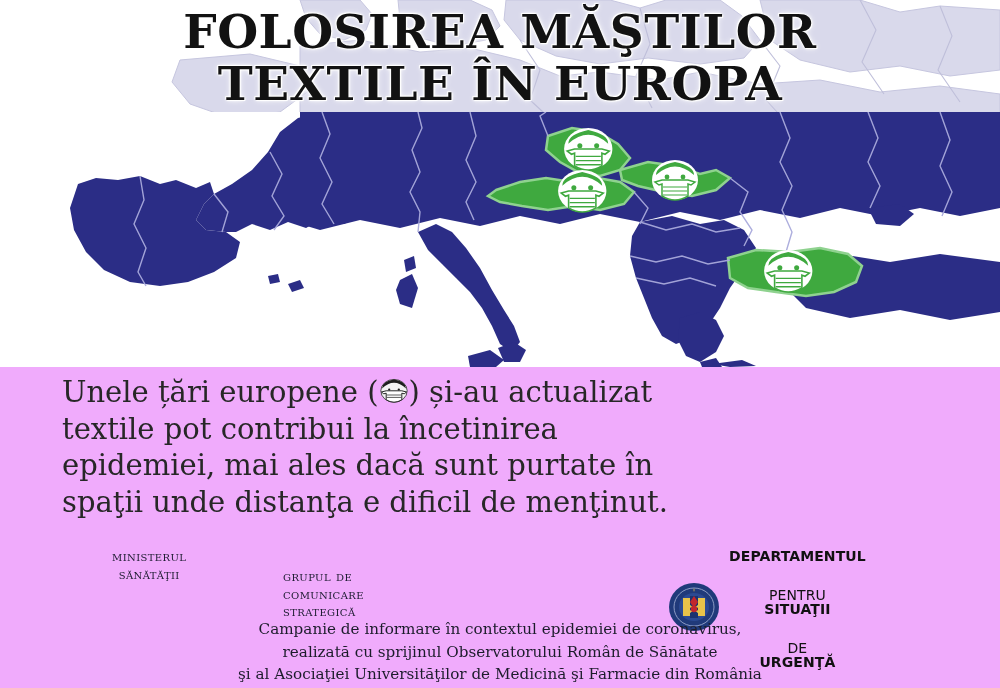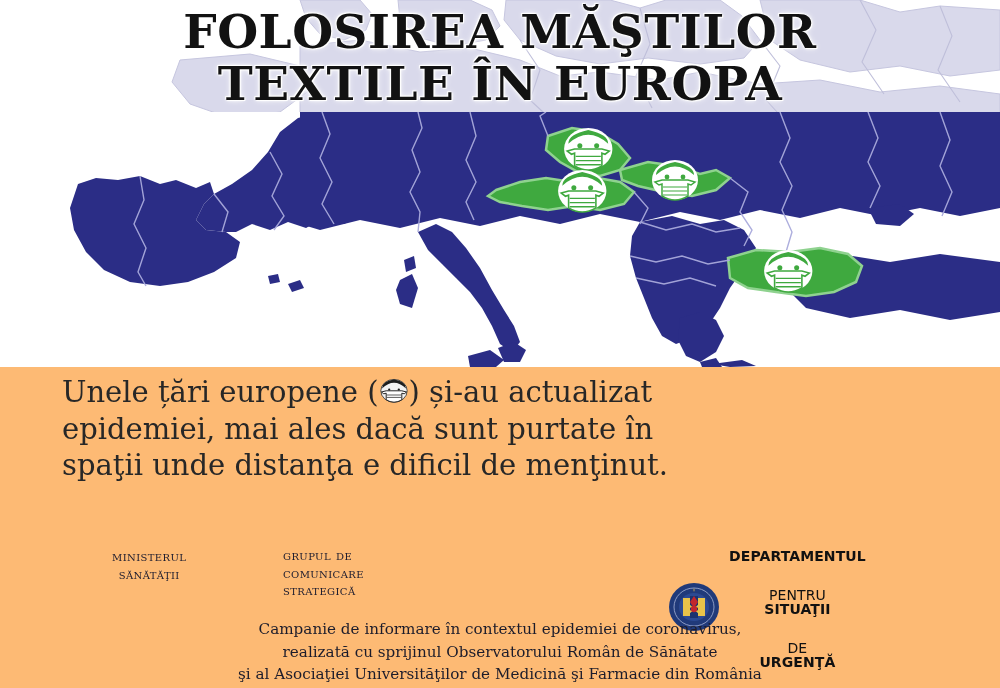--- a/index.html
+++ b/index.html
@@ -10,21 +10,21 @@
     background: #ffffff;
     font-family: "Liberation Serif", serif;
     overflow: hidden;
     position: relative;
   }
 
   #infographic {
     position: relative;
     width: 1000px;
     height: 688px;
-    background: #fdba74;
+    background: #f0abfc;
   }
 
   
   .backdrop {
     position: absolute;
     left: 0; top: 0;
     width: 1000px; height: 130px;
     overflow: hidden;
   }
   .backdrop svg { position: absolute; left: 0; top: 0; }
@@ -100,21 +100,21 @@
     font-family: "DejaVu Serif", serif;
     color: #1a1a2e;
     font-size: 14.5px;
     line-height: 17.5px;
     letter-spacing: 0.4px;
     font-variant: small-caps;
     text-transform: lowercase;
     font-weight: 400;
   }
   .ms-text { text-align: center; }
-  .gcs-text { text-align: left; }
+  .gcs-text { text-align: left; margin-top: 21px; }
   .ms-text .l1 { display:block; }
   .gcs-text span { display:block; }
 
   .dsu-text {
     font-family: "DejaVu Sans", sans-serif;
     font-size: 14px;
     line-height: 14.6px;
     color: #111111;
     letter-spacing: 0.1px;
     text-align: center;
@@ -311,20 +311,21 @@
     <span class="ln"><span>Unele țări europene (</span><span class="inline-mask">
         <svg width="30" height="30" viewBox="0 0 50 44">
           <ellipse cx="25" cy="20" rx="22" ry="19" fill="#f2f2f2" stroke="#333" stroke-width="1.4"></ellipse>
           <path d="M5,16 Q25,-3 45,16 Q45,4 25,1 Q5,4 5,16 Z" fill="#1d1d1d"></path>
           <circle cx="17" cy="18" r="1.9" fill="#1d1d1d"></circle>
           <circle cx="33" cy="18" r="1.9" fill="#1d1d1d"></circle>
           <path d="M4,22 L12,20 L38,20 L46,22 L42,25 L38,24 L38,35
                    Q25,43 12,35 L12,24 L8,25 Z" fill="#ffffff" stroke="#1d1d1d" stroke-width="1.6"></path>
           <path d="M13,27 L37,27 M13,31 L37,31" stroke="#1d1d1d" stroke-width="1.2" fill="none"></path>
         </svg></span><span>) și-au actualizat</span></span>
+    <span class="ln">textile pot contribui la încetinirea</span>
     <span class="ln">epidemiei, mai ales dacă sunt purtate în</span>
     <span class="ln">spaţii unde distanţa e dificil de menţinut.</span>
   </div>
 
   <div class="logos">
 
     <div class="logo-block logo-ms">
       <div class="ms-text">
         <span class="l1">Ministerul</span>
         <span class="l1">Sănătăţii</span>

